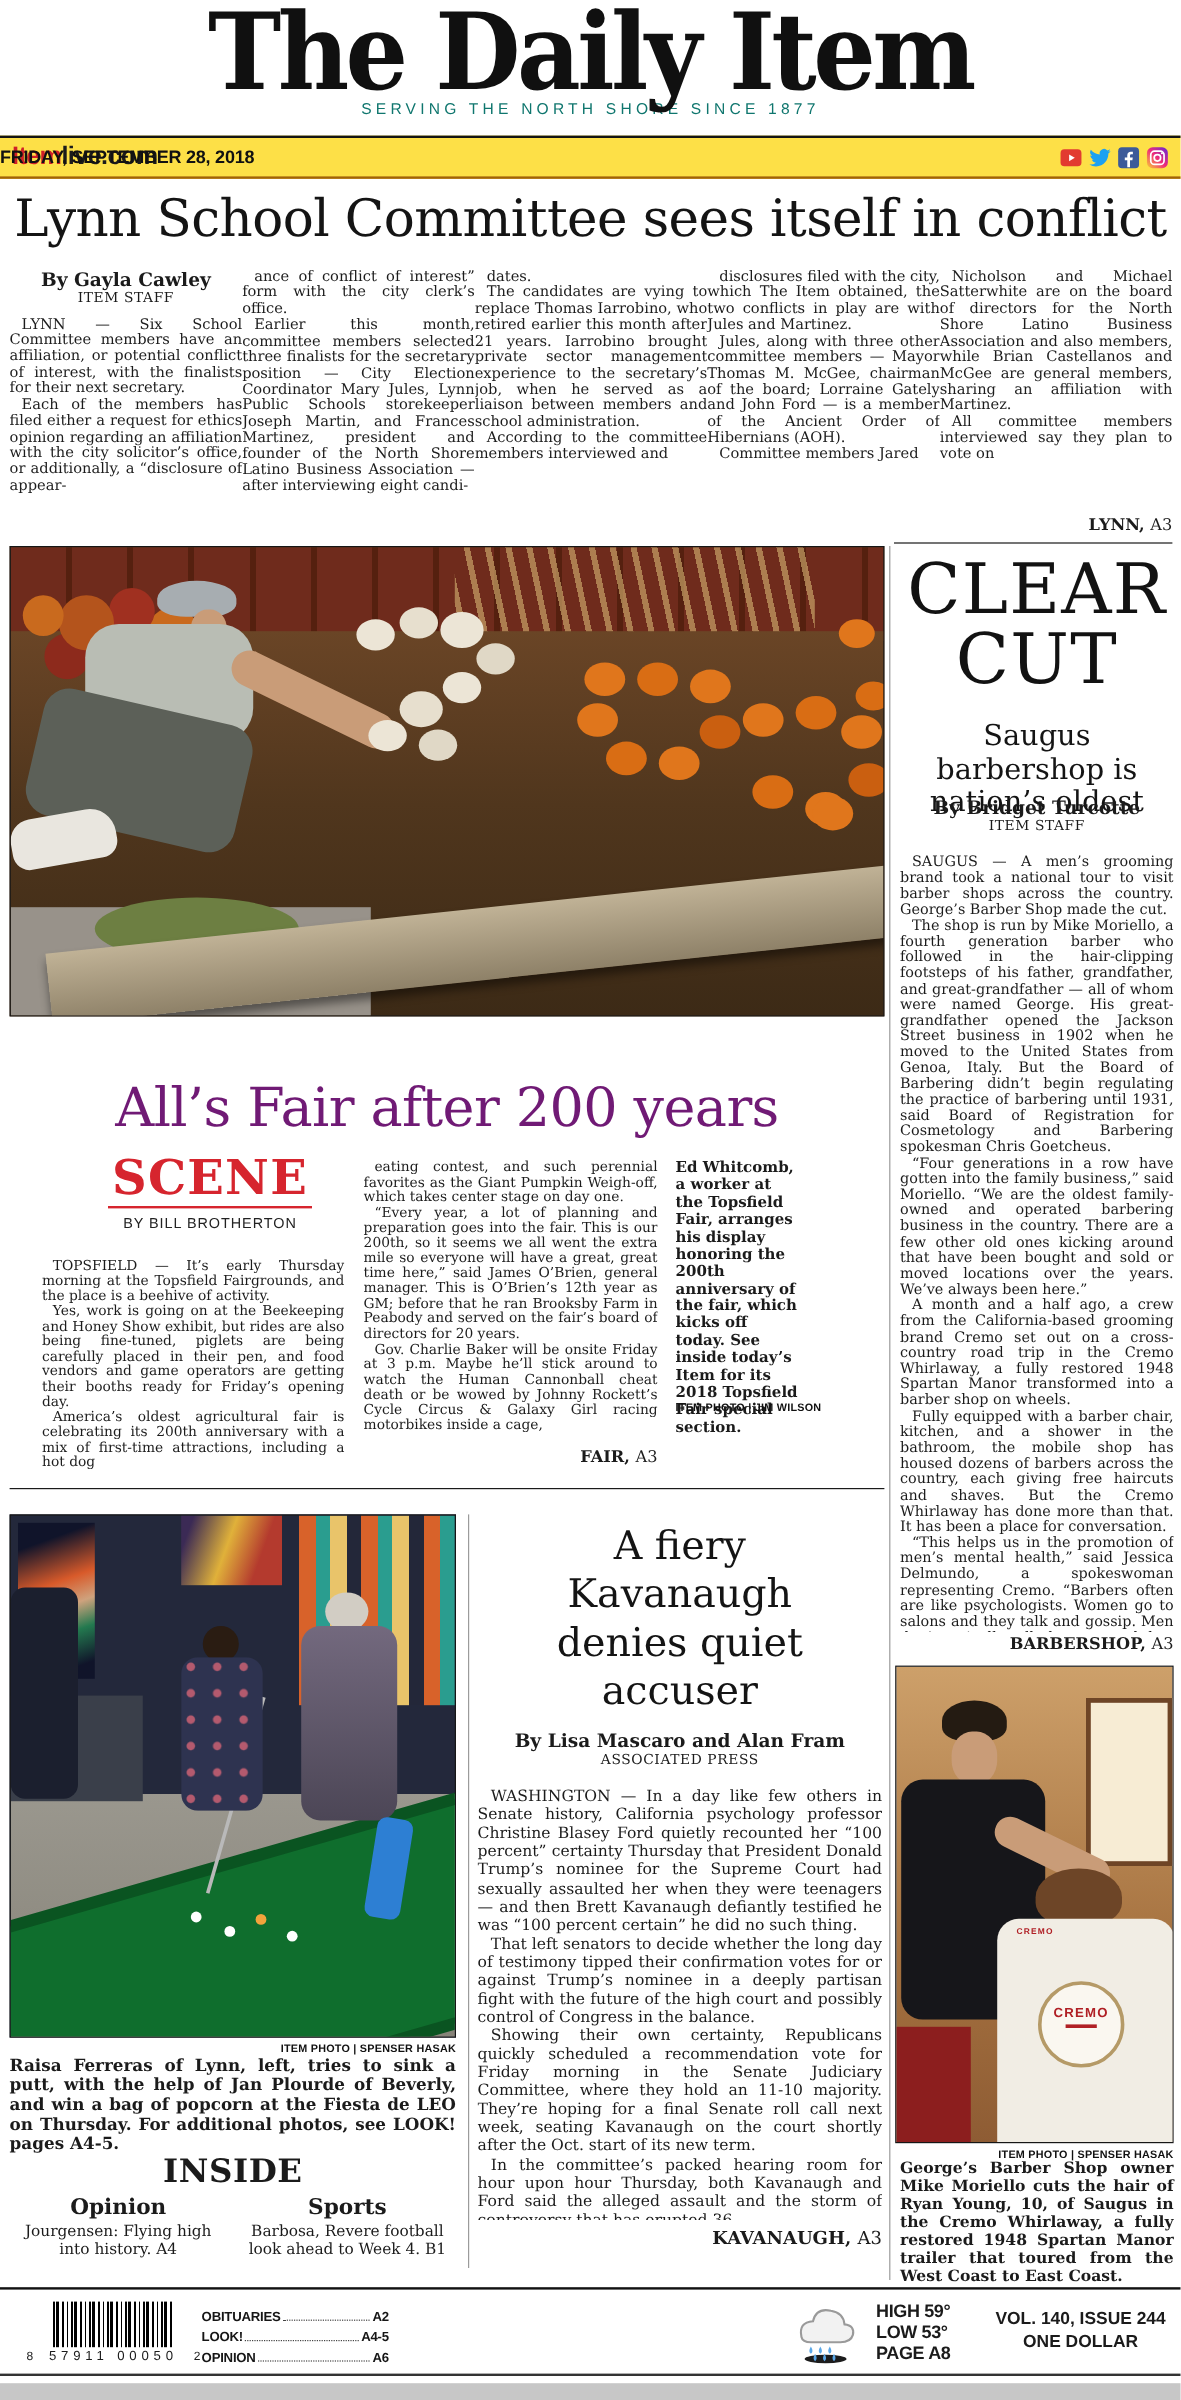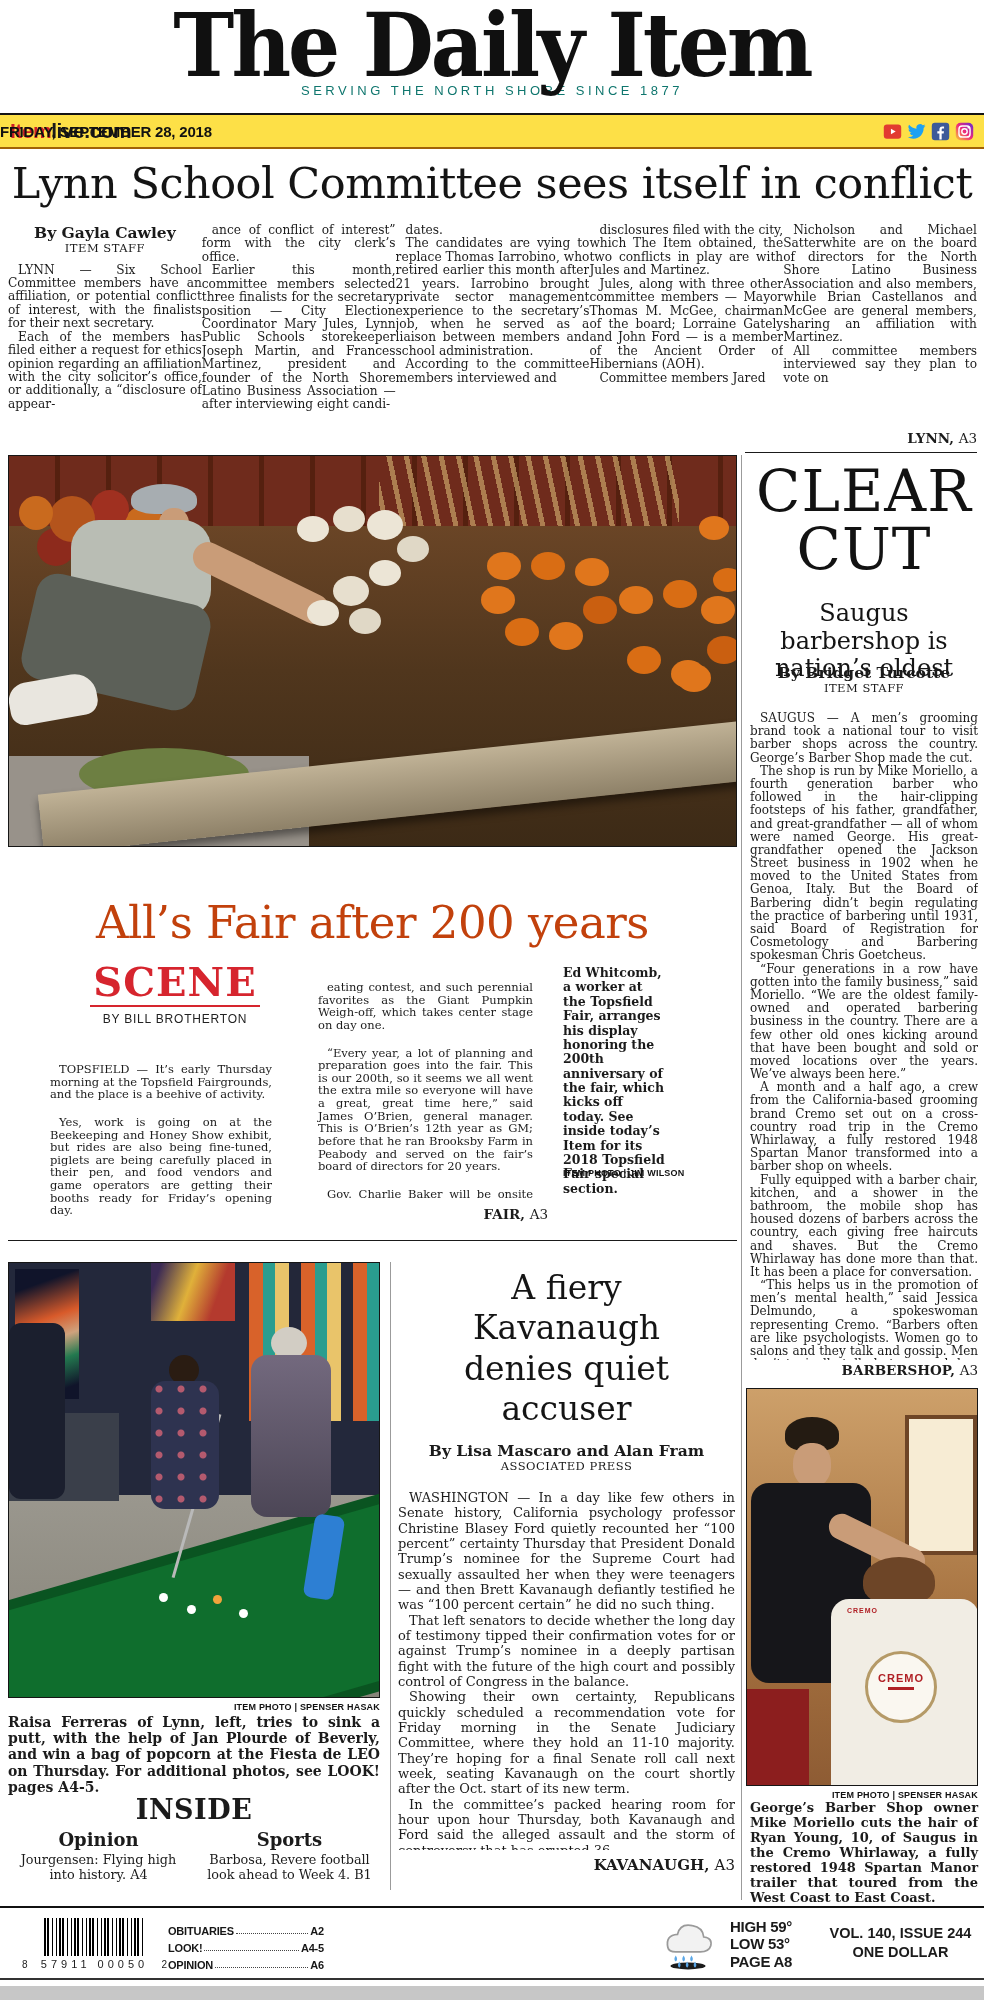--- a/index.html
+++ b/index.html
@@ -56,28 +56,28 @@
              font-size:12px;line-height:1.1;text-align:justify;}
   .rail-text p{margin:0;text-indent:10px;}
   .rail-jump{left:750px;top:1362px;width:228px;}
   .credit{font-family:"Liberation Sans",sans-serif;font-weight:bold;font-size:9px;
           letter-spacing:0.2px;color:#111;}
   .rail-caption{left:750px;top:1800px;width:228px;font-weight:bold;font-size:13px;
                 line-height:1.16;text-align:justify;}
 
   
   .fair-headline{left:8px;top:896px;width:729px;text-align:center;font-size:45px;
-                 letter-spacing:-0.5px;color:#c2410c;}
+                 letter-spacing:-0.5px;color:#701a75;}
   .scene{left:60px;top:962px;width:230px;text-align:center;}
   .scene-word{color:#d6252e;font-weight:bold;font-size:40px;line-height:1.0;letter-spacing:1px;}
   .scene-rule{width:170px;height:2px;background:#d6252e;margin:3px auto 5px auto;}
   .scene-by{font-family:"Liberation Sans",sans-serif;font-size:12px;letter-spacing:0.8px;color:#222;}
   .fair-col1{left:35px;top:1048px;width:252px;height:185px;overflow:hidden;
              font-size:11.5px;line-height:1.1;text-align:justify;}
-  .fair-col1 p,.fair-col2 p{margin:15px;text-indent:9px;}
+  .fair-col1 p,.fair-col2 p{margin:0;text-indent:9px;}
   .fair-col2{left:303px;top:966px;width:245px;height:237px;overflow:hidden;
              font-size:11.5px;line-height:1.1;text-align:justify;}
   .fair-jump{left:303px;top:1206px;width:245px;}
   .fair-caption{left:563px;top:966px;width:102px;font-weight:bold;font-size:12.5px;line-height:1.15;}
   .fair-credit{left:563px;top:1168px;width:150px;}
 
   
   .golf-credit{left:8px;top:1702px;width:372px;text-align:right;}
   .golf-caption{left:8px;top:1714px;width:372px;font-weight:bold;font-size:14px;
                 line-height:1.16;text-align:justify;}

